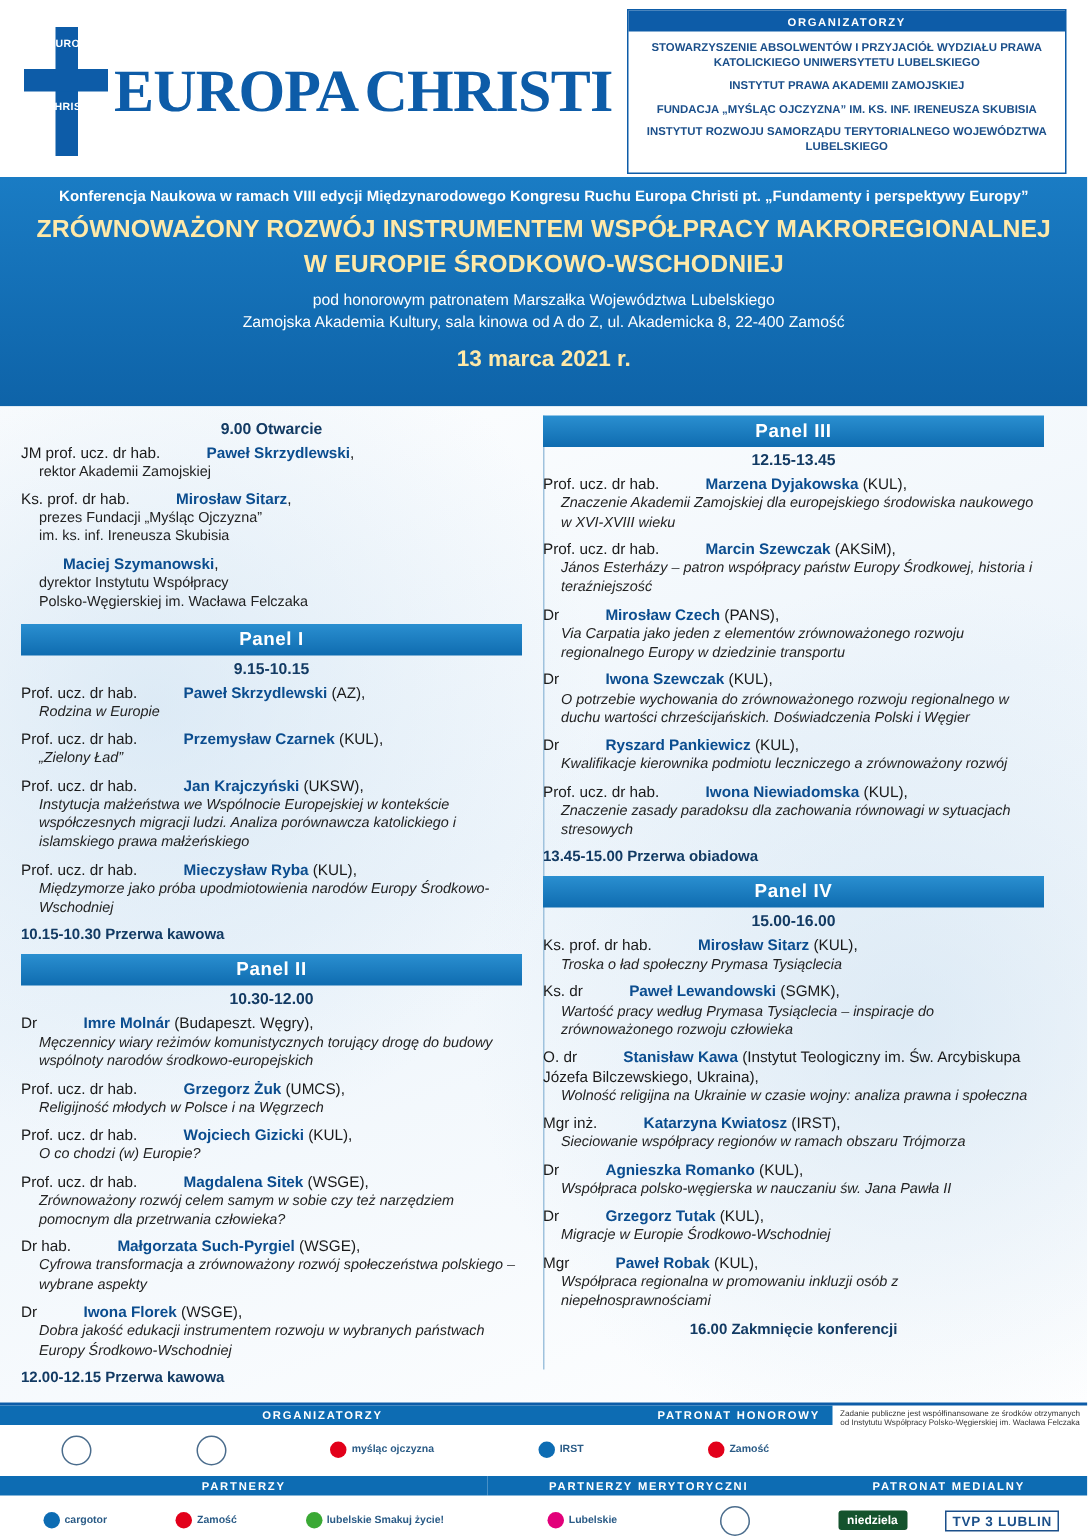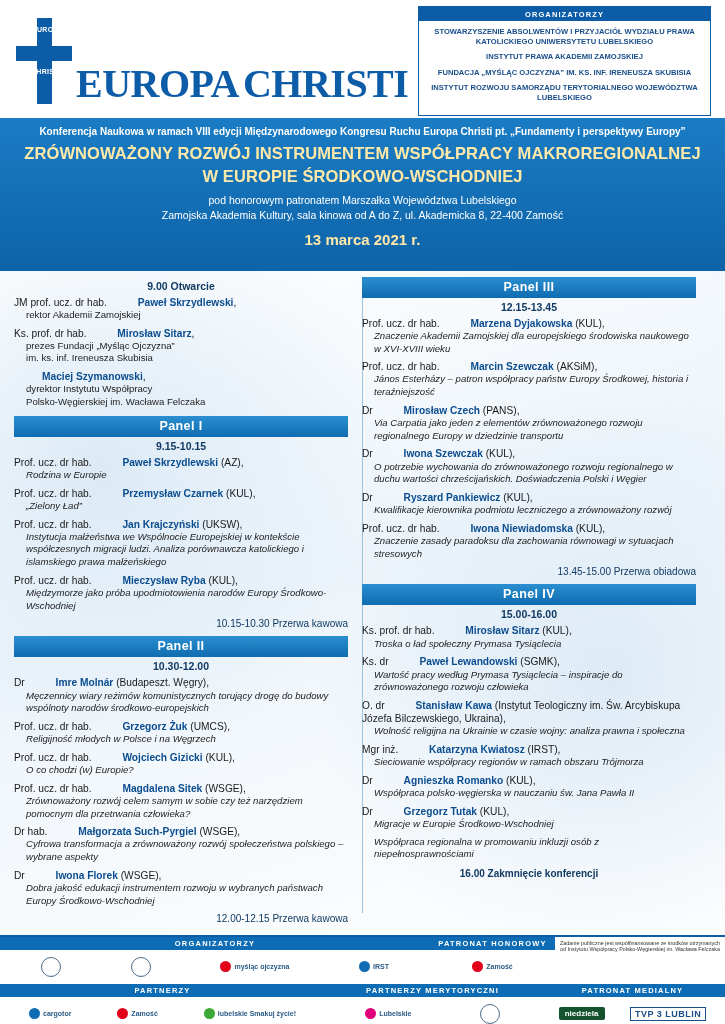--- a/index.html
+++ b/index.html
@@ -19,21 +19,21 @@
   
   .header {
     height: 118px;
     background: #ffffff;
     display: flex;
     align-items: center;
     padding: 4px 14px 0 16px;
   }
   .logo-block {
     display: flex;
-    align-items: flex-end;
+    align-items: center;
     flex: 0 0 auto;
     width: 392px;
   }
   .cross-wrap {
     position: relative;
     width: 56px; height: 86px;
     flex: 0 0 auto;
   }
   .cross-v {
     position: absolute;
@@ -177,23 +177,23 @@
   }
   .entry .name b { font-weight: bold; color: #0b4d8f; padding-left: 28px; }
   .entry .desc {
     font-size: 9.6px;
     font-style: italic;
     color: #222222;
     line-height: 1.32;
     padding-left: 12px;
   }
   .break-line {
-    text-align: right;
+    text-align: left;
     font-size: 10px;
-    font-weight: normal;
+    font-weight: bold;
     color: #123a63;
     margin: 6px 0 4px;
   }
   .close-line {
     text-align: center;
     font-size: 10px;
     font-weight: bold;
     color: #123a63;
     margin: 7px 0 2px;
   }
@@ -424,20 +424,21 @@
             </div>
             <div class="entry">
               <div class="name">Dr <b>Agnieszka Romanko</b> (KUL),</div>
               <div class="desc">Współpraca polsko-węgierska w nauczaniu św. Jana Pawła II</div>
             </div>
             <div class="entry">
               <div class="name">Dr <b>Grzegorz Tutak</b> (KUL),</div>
               <div class="desc">Migracje w Europie Środkowo-Wschodniej</div>
             </div>
             <div class="entry">
+              <div class="name">Mgr <b>Paweł Robak</b> (KUL),</div>
               <div class="desc">Współpraca regionalna w promowaniu inkluzji osób z niepełnosprawnościami</div>
             </div>
           </div>
         <div class="close-line">16.00 Zakmnięcie konferencji</div>
       </div>
 
     </div>
   </div>
 
   <div class="footer">

